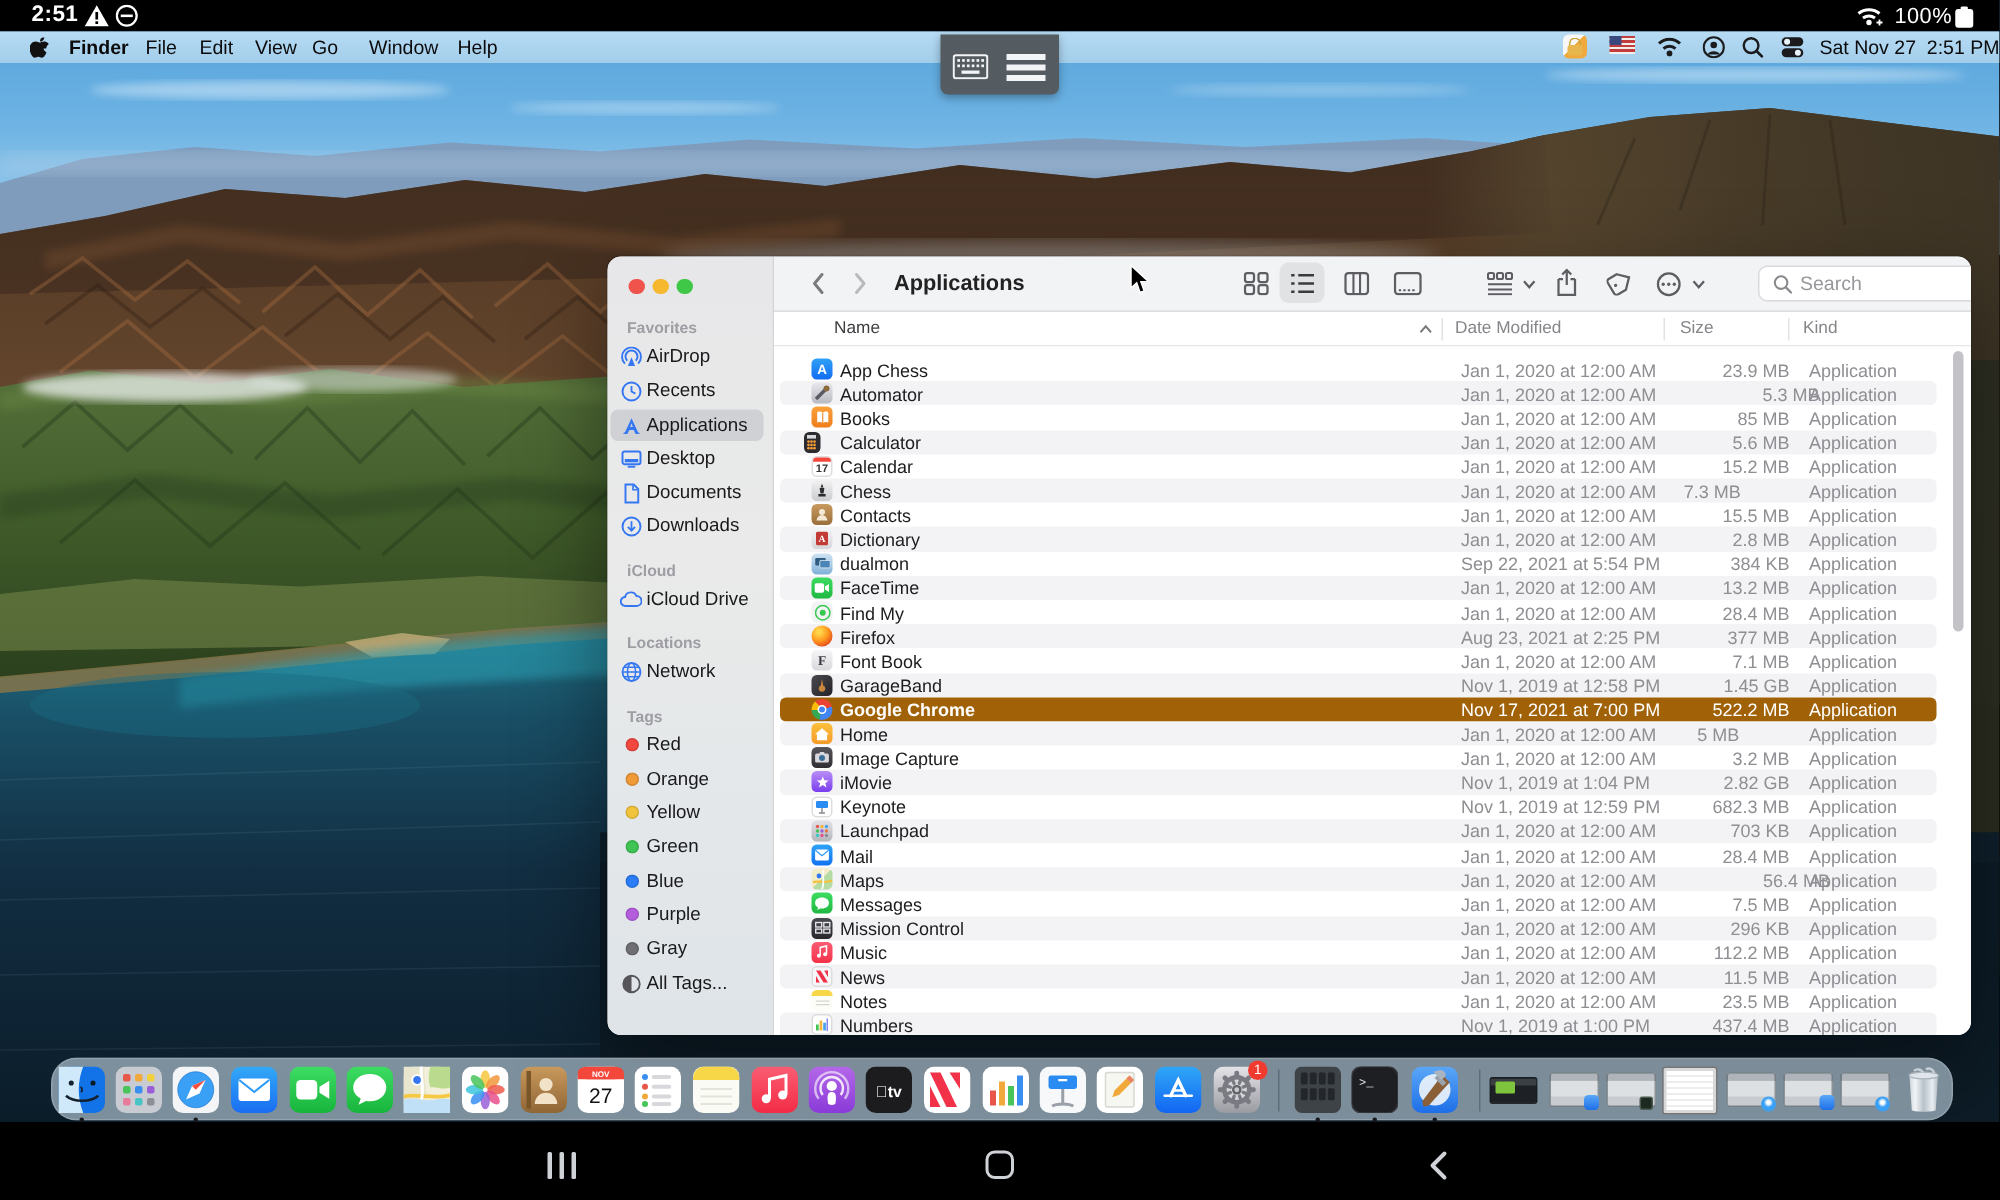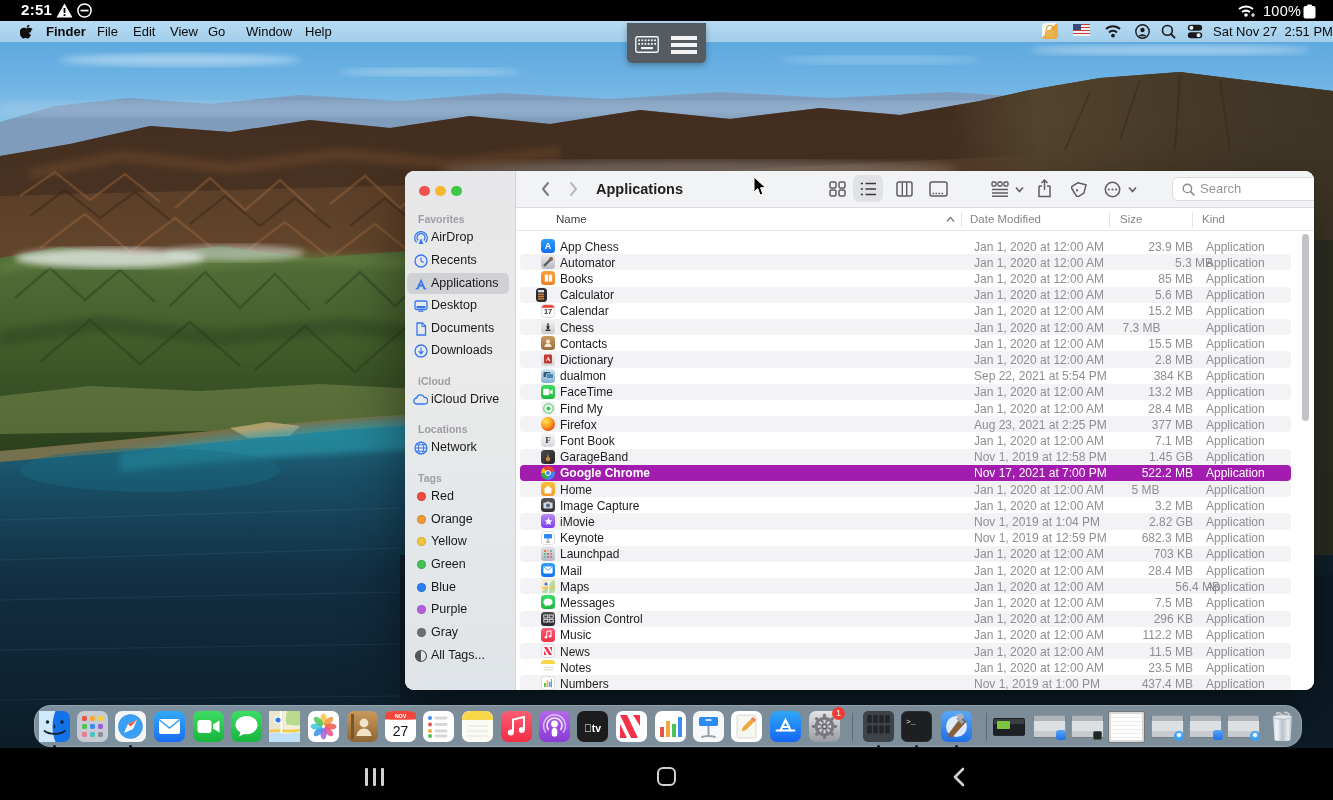--- a/index.html
+++ b/index.html
@@ -14,21 +14,21 @@
 #mbar span{position:absolute;top:3px;white-space:nowrap}
 
 #win{position:absolute;left:405px;top:171px;width:909px;height:519px;border-radius:9px;background:#fff;box-shadow:0 22px 60px rgba(0,0,0,.45),0 0 1px rgba(0,0,0,.4);overflow:hidden}
 #side{position:absolute;left:0;top:0;width:111px;height:519px;background:linear-gradient(180deg,#e7e7e9 0%,#e9eae9 40%,#e3e7ea 75%,#dfe4e8 100%);border-right:1px solid #d4d4d6}
 #tbar{position:absolute;left:111px;top:0;width:798px;height:37px;background:#f2f3f5;border-bottom:1px solid #dcdcde}
 #hdr{position:absolute;left:111px;top:37px;width:798px;height:23px;background:#fff;border-bottom:1px solid #e6e6e8;font-size:11.5px;color:#85858a}
 .hsep{position:absolute;top:4px;width:1px;height:15px;background:#e2e2e4}
 #list{position:absolute;left:111px;top:60px;width:798px;height:459px;background:#fff;font-size:12px}
 .row{position:absolute;left:4px;width:771px;height:16.2px;border-radius:4px}
 .row.alt{background:#f3f3f5}
-.row.sel{background:#a21caf}
+.row.sel{background:#a16207}
 .rt{position:absolute;top:1.5px;color:#1d1d1f;white-space:nowrap}
 .rg{color:#8e8e93}
 .sel .rt,.sel .rg{color:#fff}
 .sel .rt.nm{font-weight:bold}
 .ric{position:absolute;left:21px;top:1px;width:14px;height:14px;border-radius:3.5px;display:flex;align-items:center;justify-content:center;font-size:9px;font-weight:bold;overflow:hidden}
 
 .sh{position:absolute;left:13px;font-size:10.5px;font-weight:bold;color:#9d9da3}
 .si{position:absolute;left:26px;font-size:12.5px;color:#19191b;white-space:nowrap}
 .sic{position:absolute;left:7px;width:17px;height:15px;color:#3577f2;text-align:center}
 .ssel{position:absolute;left:2px;width:102px;height:21.5px;border-radius:5px;background:#cfd1d5}

